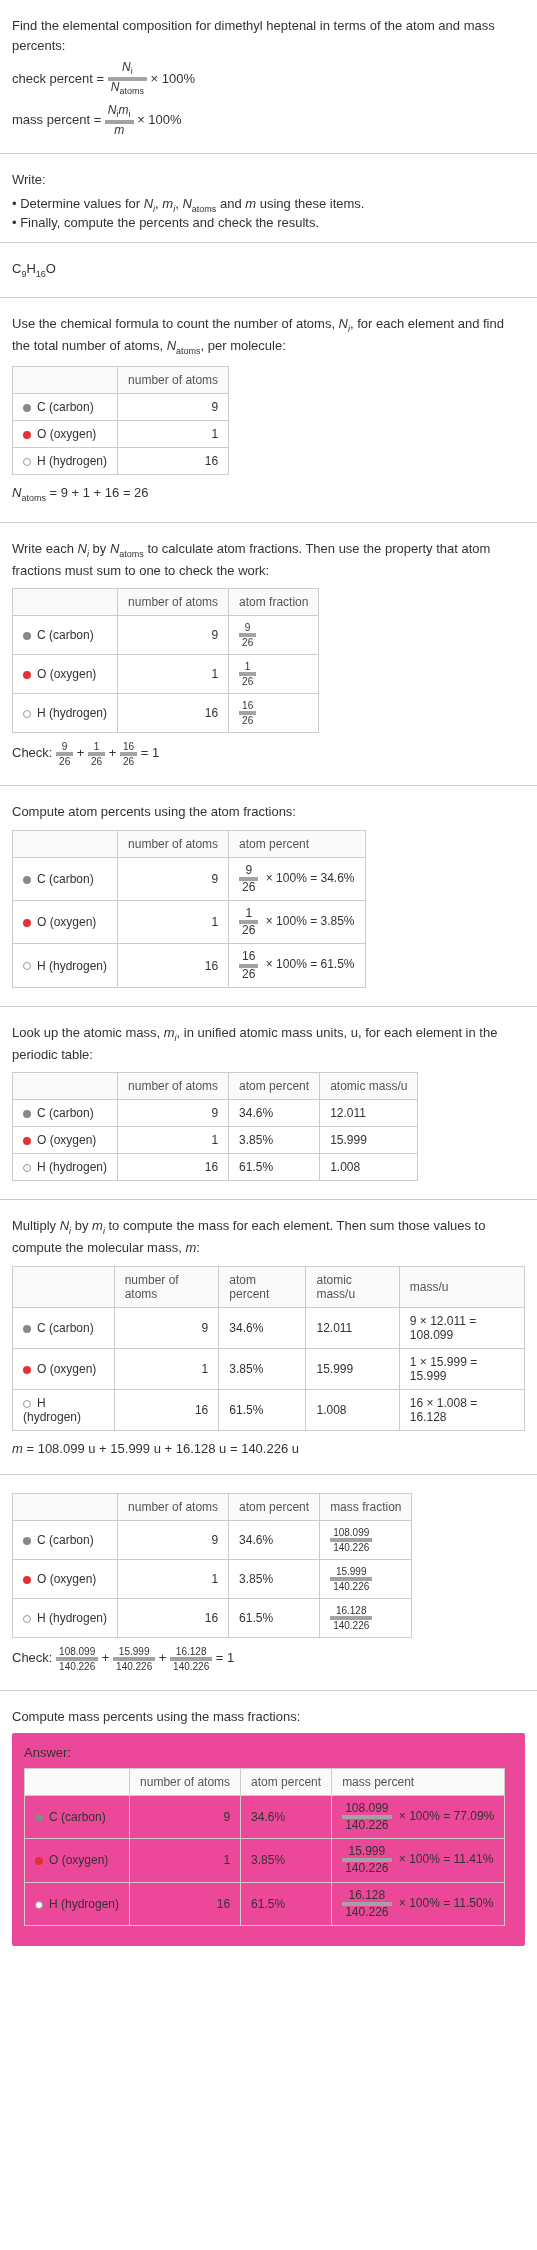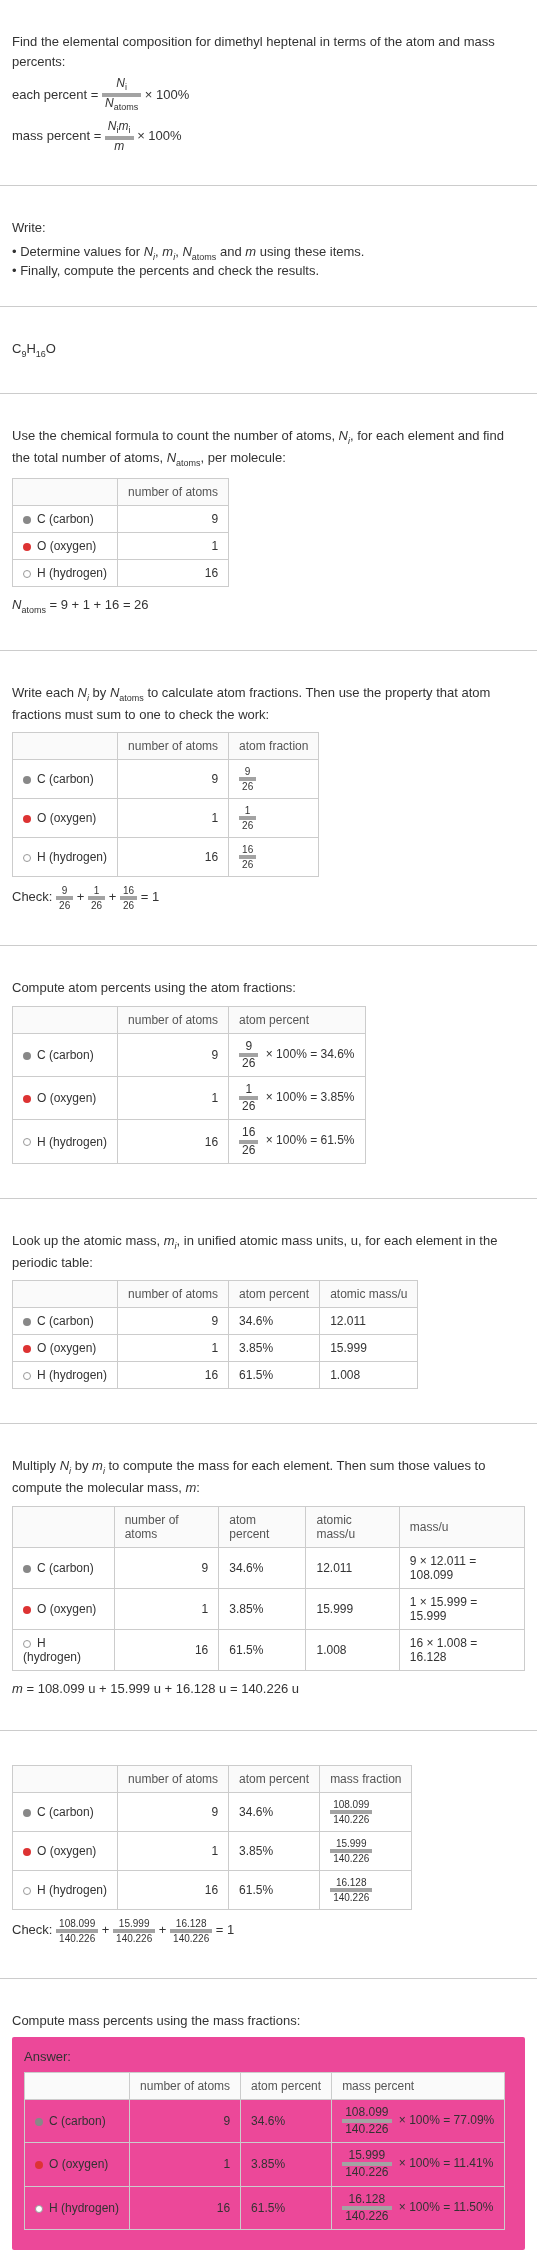--- a/index.html
+++ b/index.html
@@ -1,17 +1,17 @@
 <!DOCTYPE html>
 <html><head>
   <meta charset="utf-8">
   <style>
     * { margin: 0; padding: 0; box-sizing: border-box; }
     body { font-family: Arial, sans-serif; font-size: 13px; color: #333; background: #fff; width: 537px; }
-    .section { padding: 26px 12px; }
+    .section { padding: 10px 12px; }
     .divider { border-top: 1px solid #ccc; }
     .formula-row { margin: 6px 0; }
     .fraction { display: inline-block; vertical-align: middle; text-align: center; line-height: 1.1; }
     .fraction .num { display: block; border-bottom: 4px solid #a3a3a3; padding: 0 3px; font-size: 12px; }
     .fraction .den { display: block; padding: 0 3px; font-size: 12px; }
     .sub { font-size: 9px; vertical-align: sub; }
     table { border-collapse: collapse; margin: 8px 0; }
     th, td { border: 1px solid #ccc; padding: 6px 10px; font-size: 12px; text-align: left; }
     th { font-weight: normal; color: #555; background: #fafafa; }
     td.num { text-align: right; }
@@ -27,21 +27,21 @@
     .italic { font-style: italic; }
     .frac-inline .num, .frac-inline .den { font-size: 10px; }
     .percent-cell .fraction { margin-right: 4px; }
   </style>
 </head>
 <body>
 
 <div class="section">
   <div class="para">Find the elemental composition for dimethyl heptenal in terms of the atom and mass percents:</div>
   <div class="formula-row">
-    <span>each percent = </span>
+    <span>check percent = </span>
     <span class="fraction">
       <span class="num"><span class="italic">N</span><span class="sub">i</span></span>
       <span class="den"><span class="italic">N</span><span class="sub">atoms</span></span>
     </span>
     <span> × 100%</span>
   </div>
   <div class="formula-row">
     <span>mass percent = </span>
     <span class="fraction">
       <span class="num"><span class="italic">N</span><span class="sub">i</span><span class="italic">m</span><span class="sub">i</span></span>

